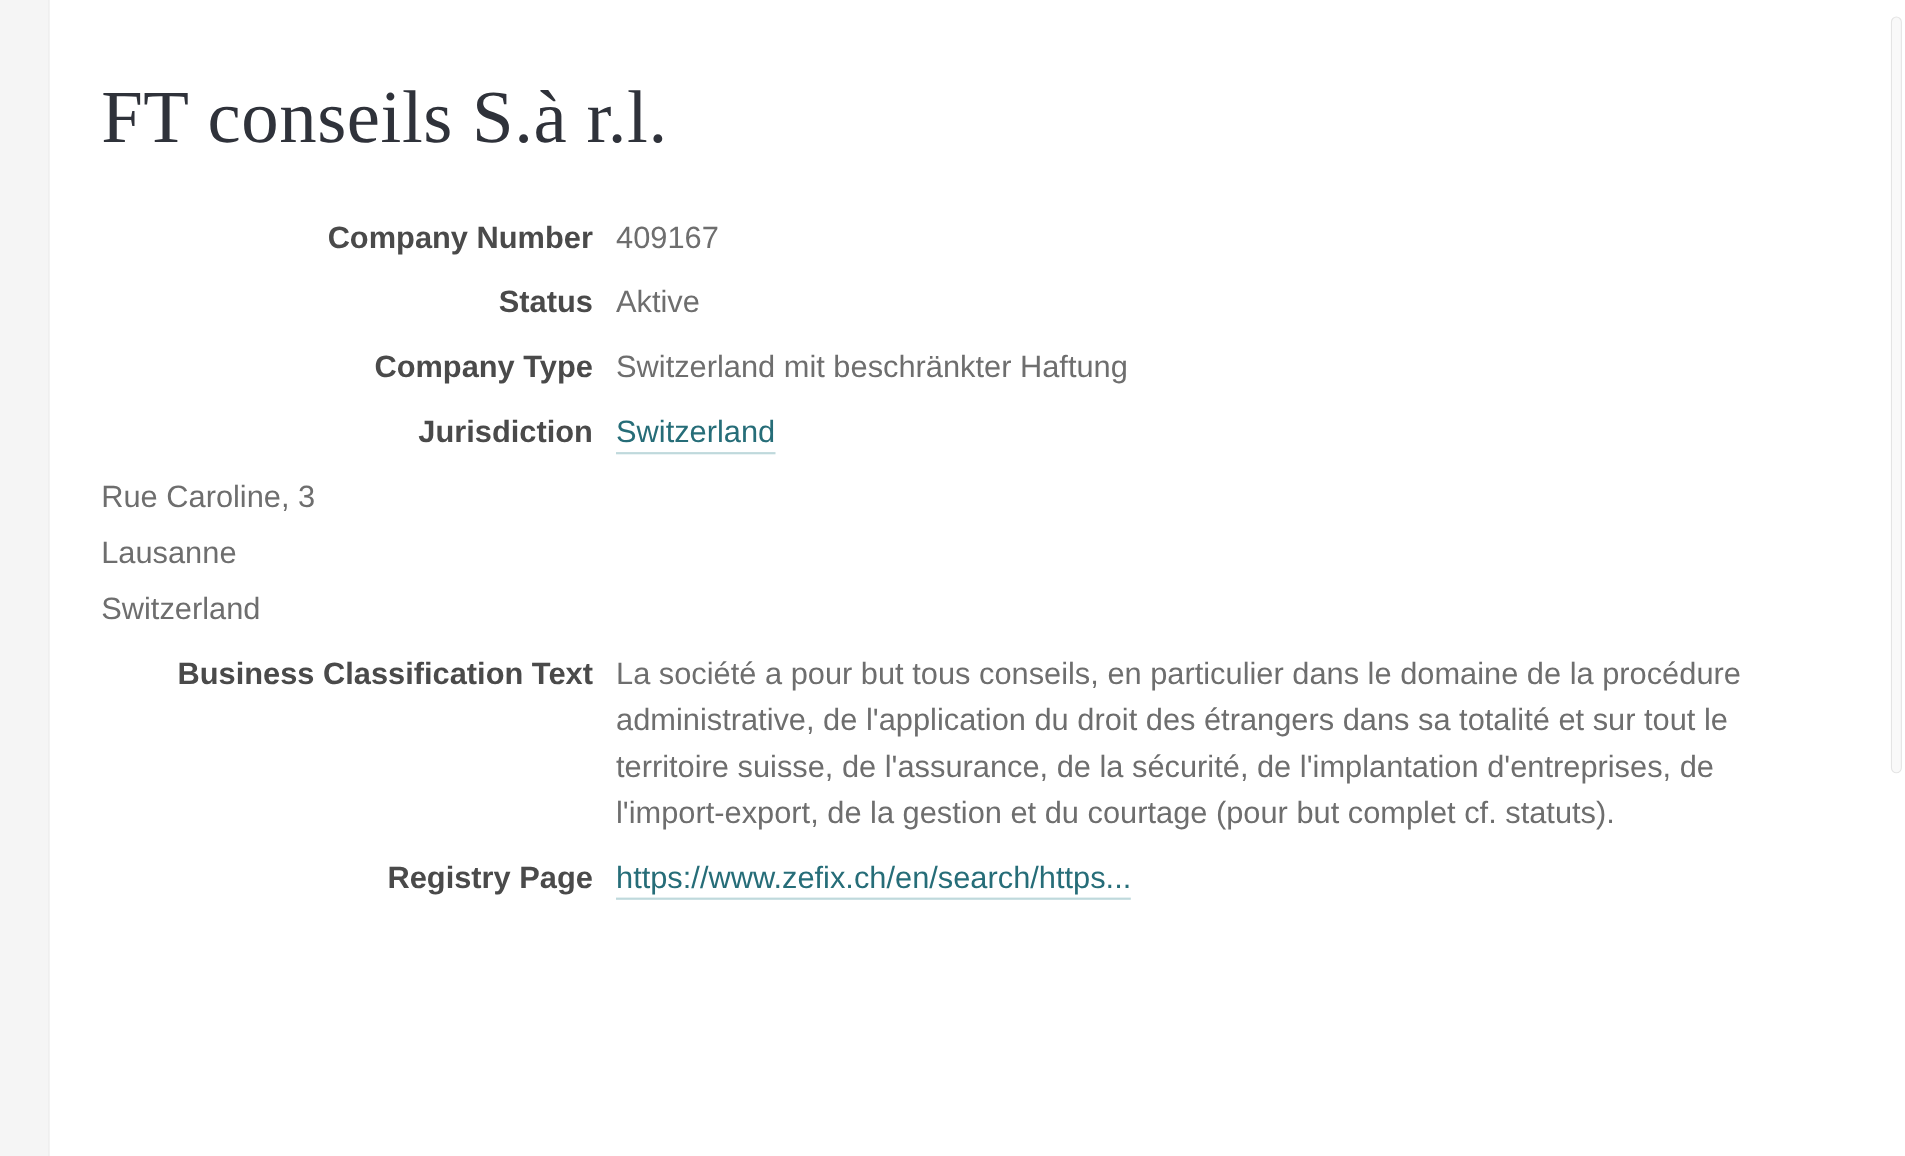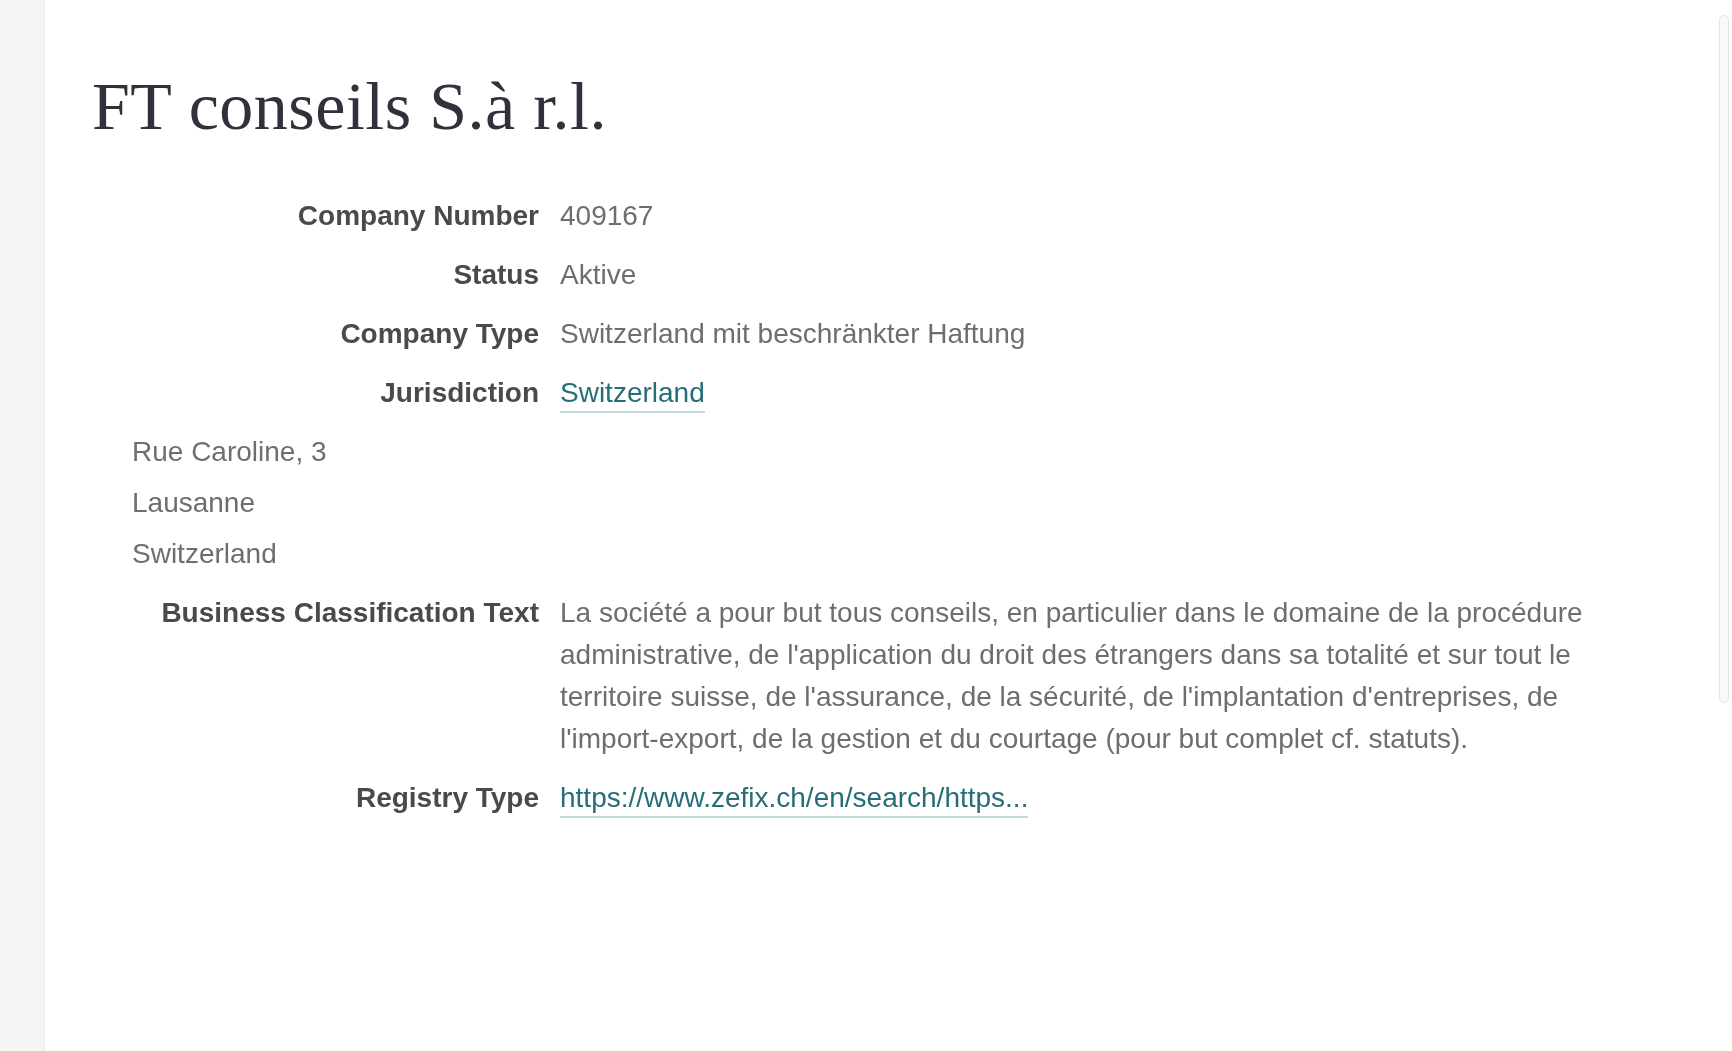--- a/index.html
+++ b/index.html
@@ -53,21 +53,21 @@
     line-height:42px;
     color:var(--label-color);
     padding-right:21px;
   }
   .field-value{
     font-size:28px;
     line-height:42px;
     color:var(--value-color);
     max-width:1062px;
   }
-  .address-line{margin-bottom:9px;margin-left:40px;}
+  .address-line{margin-bottom:9px;}
   .address-line:last-child{margin-bottom:0;}
   a.inline-link{
     color:var(--link-color);
     text-decoration:none;
     border-bottom:2px solid var(--link-underline);
     padding-bottom:3px;
     cursor:pointer;
   }
   .scrollbar{
     position:absolute;top:0;right:0;width:15px;height:1051px;
@@ -119,21 +119,21 @@
         <div class="address-line">Switzerland</div>
       </div>
     </div>
 
     <div class="field-row">
       <div class="field-label">Business Classification Text</div>
       <div class="field-value">La société a pour but tous conseils, en particulier dans le domaine de la procédure administrative, de l'application du droit des étrangers dans sa totalité et sur tout le territoire suisse, de l'assurance, de la sécurité, de l'implantation d'entreprises, de l'import-export, de la gestion et du courtage (pour but complet cf. statuts).</div>
     </div>
 
     <div class="field-row">
-      <div class="field-label">Registry Type</div>
+      <div class="field-label">Registry Page</div>
       <div class="field-value">
         <a class="inline-link">https://www.zefix.ch/en/search/https...</a>
       </div>
     </div>
 
   </div>
 </div>
 
 <div class="scrollbar">
   <div class="scrollbar-thumb"></div>

